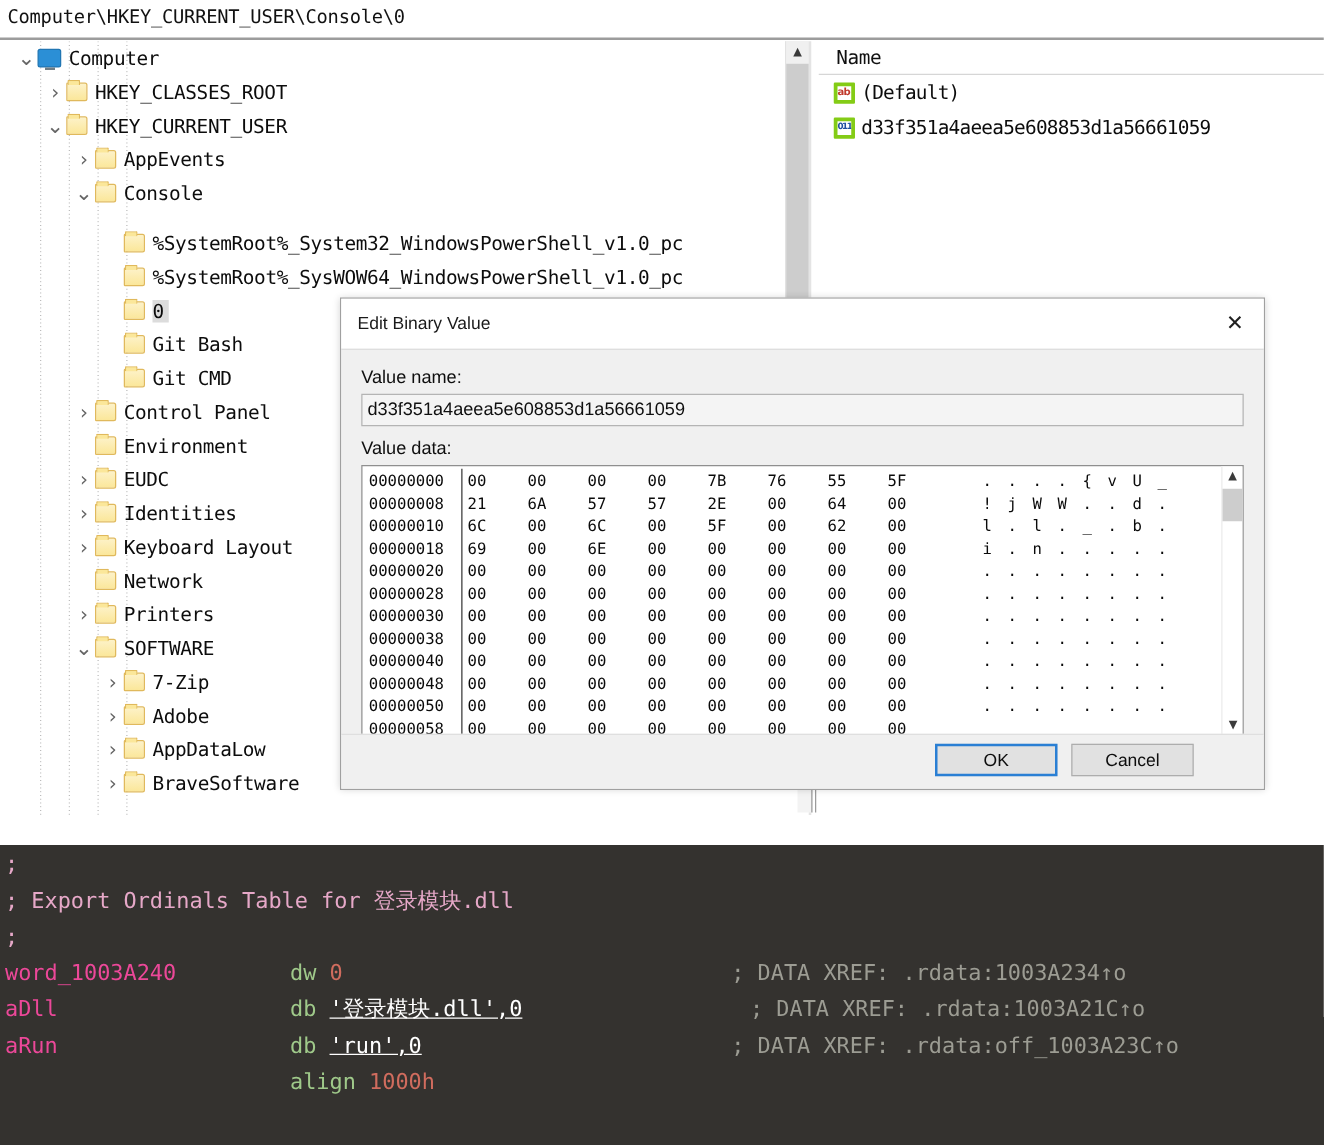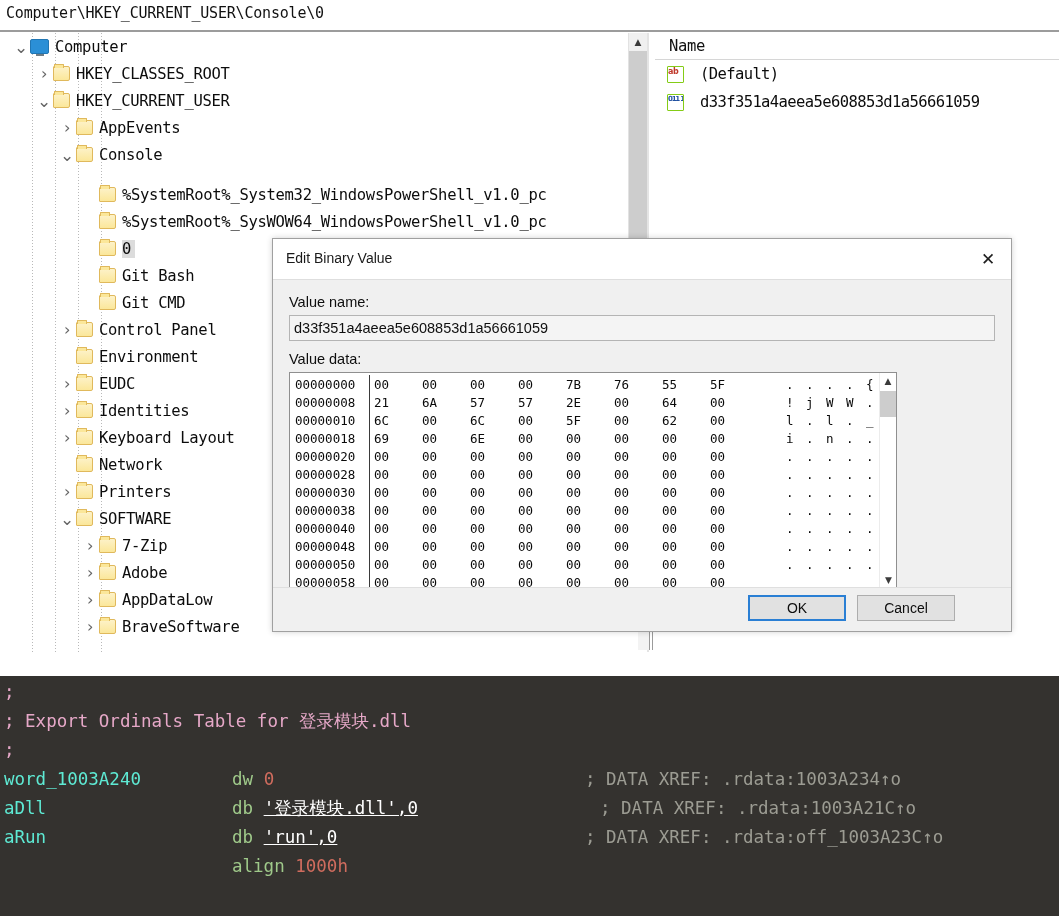--- a/index.html
+++ b/index.html
@@ -170,22 +170,22 @@
     padding-left: 12px;
     font-family: "DejaVu Sans Mono", monospace;
     font-size: 15.5px;
     color: #0c0c0c;
     white-space: nowrap;
     letter-spacing: -0.6px;
   }
   .vicon {
     width: 17px; height: 17px;
     flex: 0 0 17px;
-    margin-right: 16px;
-    border: 1px solid #84cc16;
+    margin-right: 5px;
+    border: 3px solid #84cc16;
     background: #fff;
     font-size: 8px;
     line-height: 7px;
     font-family: "DejaVu Sans", sans-serif;
     text-align: left;
     overflow: hidden;
     padding-top: 1px;
     border-radius: 1px;
   }
   .vicon.ab { color: #c0392b; font-weight: bold; letter-spacing: -0.5px; }
@@ -258,21 +258,21 @@
     background: #f4f4f4;
     border: 1px solid #b4b4b4;
     font-size: 14.5px;
     color: #0f0f0f;
     padding: 0 4px;
     font-family: "Liberation Sans", sans-serif;
     outline: none;
     margin-bottom: 10px;
   }
   #hex-wrap {
-    width: 608px;
+    width: 706px;
     height: 218px;
     background: #ffffff;
     border: 1px solid #8f8f8f;
     position: relative;
     overflow: hidden;
   }
   #hex-inner {
     position: absolute;
     left: 0; top: 0;
     width: 688px; height: 216px;
@@ -361,21 +361,21 @@
     overflow: hidden;
     padding-top: 2px;
   }
   .ida-line {
     height: 29px;
     line-height: 29px;
     white-space: nowrap;
     position: relative;
     padding-left: 4px;
   }
-  .ida-name   { color: #5eead4; }
+  .ida-name   { color: #ec4899; }
   .ida-cmt    { color: #e6a8c8; }
   .ida-mn     { color: #9fc98a; }
   .ida-num    { color: #d06c5e; }
   .ida-str    { color: #ffffff; text-decoration: underline; }
   .ida-xref   { color: #9c9c93; }
   .ida-lbl    { color: #d8d8d0; text-decoration: underline; }
   .col-name   { position: absolute; left: 4px; }
   .col-instr  { position: absolute; left: 232px; }
   .col-xref   { position: absolute; left: 585px; }
   .col-xref2  { position: absolute; left: 600px; }

